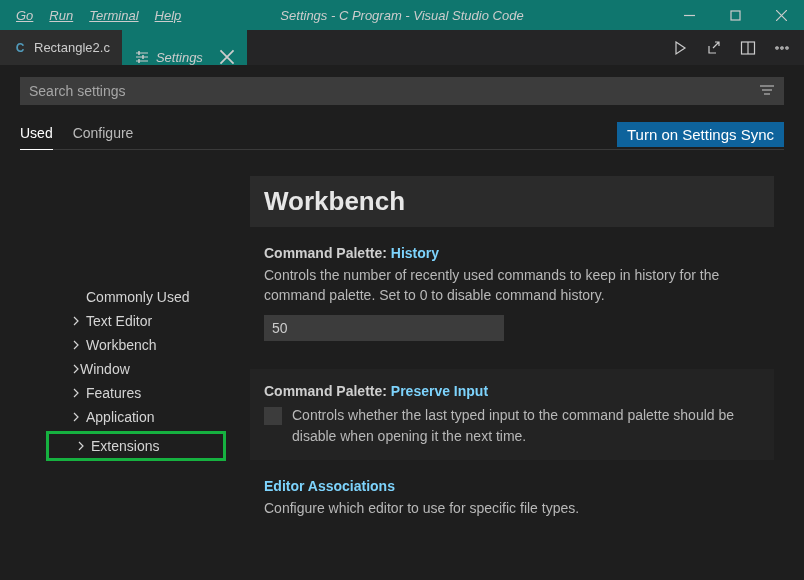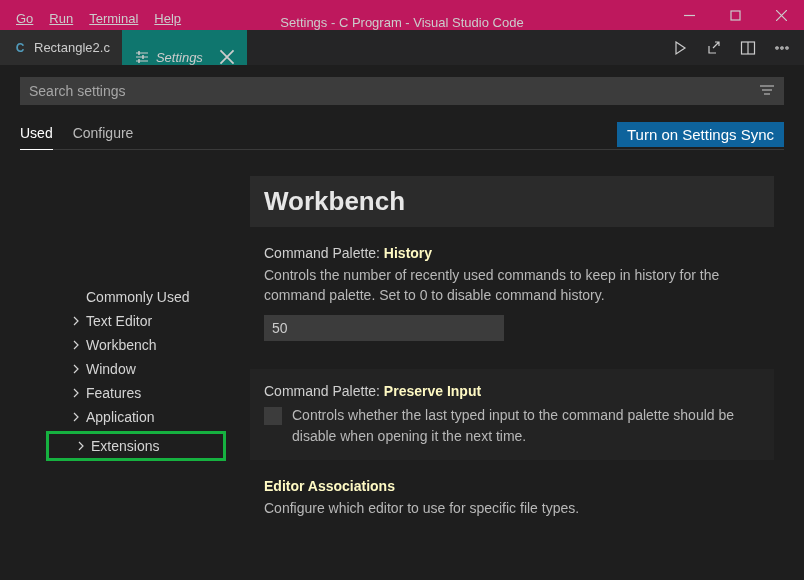--- a/index.html
+++ b/index.html
@@ -1,18 +1,18 @@
 <!DOCTYPE html>
 <html><head>
 <meta charset="utf-8">
 <style>
 * { margin: 0; padding: 0; box-sizing: border-box; font-family: "Segoe UI", -apple-system, sans-serif; }
 body { background: #1e1e1e; color: #cccccc; width: 804px; height: 580px; overflow: hidden; font-size: 13px; }
 
-.titlebar { height: 30px; background: #be185d; display: flex; align-items: flex-end; position: relative; }
+.titlebar { height: 30px; background: #0f766e; display: flex; align-items: center; position: relative; font-style: italic; }
 .menubar { display: flex; padding-left: 8px; }
 .menubar-item { padding: 4px 8px; color: #cccccc; font-size: 13px; cursor: pointer; }
 .menubar-item .mnemonic { text-decoration: underline; }
 .window-title { position: absolute; left: 50%; transform: translateX(-50%); color: #cccccc; font-size: 13px; }
 .window-controls { margin-left: auto; display: flex; }
 .window-control { width: 46px; height: 30px; display: flex; align-items: center; justify-content: center; color: #cccccc; }
 .window-control svg { width: 11px; height: 11px; }
 
 .tabbar { height: 35px; background: #252526; display: flex; align-items: stretch; }
 .tab { display: flex; align-items: center; padding: 0 12px; background: #2d2d2d; gap: 6px; font-size: 13px; }
@@ -42,22 +42,22 @@
 .toc-item .chev { position: absolute; left: 50px; width: 12px; height: 12px; }
 .toc-highlight-box { border: 3px solid #16b140; margin: 2px 14px 2px 26px; padding: 0; }
 .toc-highlight-box .toc-item { padding-left: 24px; }
 .toc-highlight-box .toc-item .chev { left: 26px; }
 
 .settings-content { flex: 1; overflow: auto; padding: 0 10px 20px 10px; }
 .section-header { background: #2b2b2b; padding: 10px 14px; margin-bottom: 18px; }
 .section-header h1 { font-size: 26px; font-weight: 600; color: #e7e7e7; }
 .setting { margin: 0 14px 28px 14px; }
 .setting-title { font-size: 14px; color: #d0d0d0; margin-bottom: 4px; }
-.setting-title .prefix { font-weight: 400; color: #cfcfcf; margin-top: 20px; }
-.setting-title .name { font-weight: 700; color: #fef9c3; }
+.setting-title .prefix { font-weight: 700; color: #cfcfcf; margin-top: 20px; }
+.setting-title .name { font-weight: 700; color: #7dd3fc; }
 .setting-desc { font-size: 14px; color: #b8b8b8; line-height: 1.45; }
 .setting-input { margin-top: 10px; background: #3c3c3c; border: none; color: #cccccc; padding: 5px 8px; font-size: 14px; width: 240px; outline: none; }
 .setting-check { display: flex; gap: 10px; margin-top: 6px; }
 .checkbox { width: 18px; height: 18px; background: #3c3c3c; flex-shrink: 0; margin-top: 2px; }
 .setting-block { background: #232323; padding: 14px; margin-bottom: 18px; }
 .setting-block .setting { margin: 0; }
 
 svg { stroke: currentColor; fill: none; stroke-width: 1.2; }
 </style>
 </head>
@@ -164,21 +164,21 @@
       <div class="toc-item">
         <svg class="chev" viewBox="0 0 12 12">
             <path d="M4 2l4 4-4 4"></path>
           </svg>
         <span style="margin-left:18px">Workbench</span>
       </div>
       <div class="toc-item">
         <svg class="chev" viewBox="0 0 12 12">
             <path d="M4 2l4 4-4 4"></path>
           </svg>
-        <span style="margin-left:18px">Window</span>
+        <span style="margin-left:12px">Window</span>
       </div>
       <div class="toc-item">
         <svg class="chev" viewBox="0 0 12 12">
             <path d="M4 2l4 4-4 4"></path>
           </svg>
         <span style="margin-left:18px">Features</span>
       </div>
       <div class="toc-item">
         <svg class="chev" viewBox="0 0 12 12">
             <path d="M4 2l4 4-4 4"></path>

